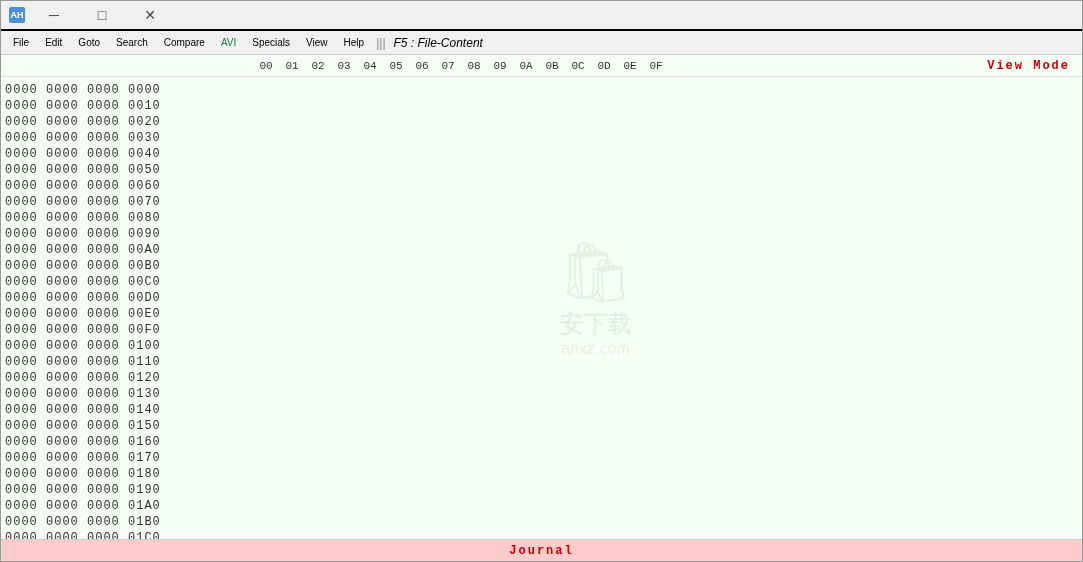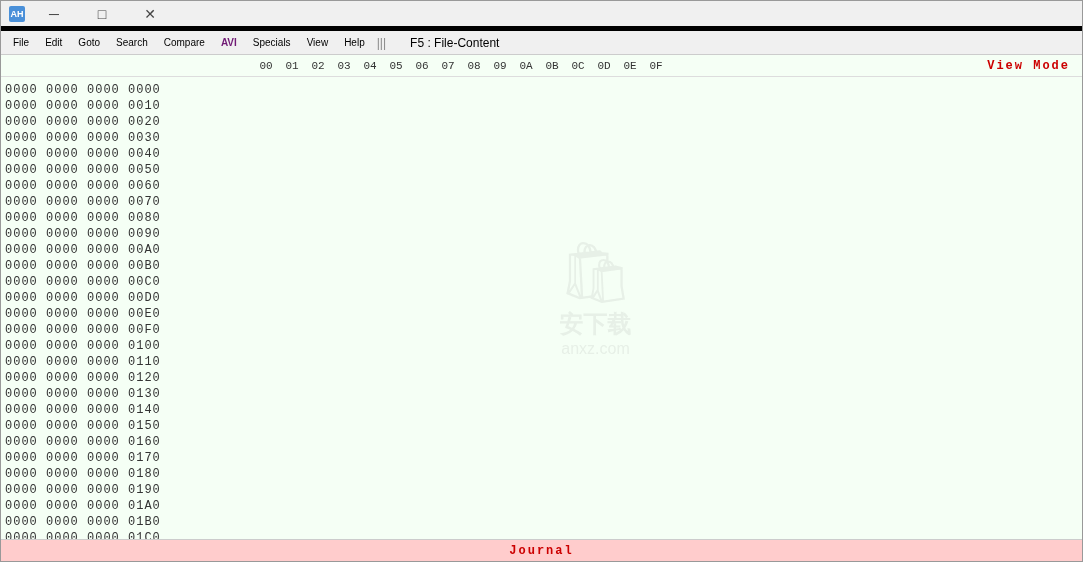--- a/index.html
+++ b/index.html
@@ -18,21 +18,21 @@
       border: 1px solid #999;
       display: flex;
       flex-direction: column;
     }
     #title-bar {
       background: #f0f0f0;
       height: 30px;
       display: flex;
       align-items: center;
       padding: 0 8px;
-      border-bottom: 5px solid #000000;
+      border-bottom: 2px solid #000000;
       user-select: none;
     }
     #title-bar-icon {
       width: 16px;
       height: 16px;
       margin-right: 6px;
       background: #4a90d9;
       border-radius: 2px;
       display: flex;
       align-items: center;
@@ -78,23 +78,24 @@
       height: 22px;
       display: flex;
       align-items: center;
     }
     .menu-separator {
       color: #888;
       padding: 0 4px;
       font-size: 12px;
     }
     .menu-f5 {
-      margin-left: 20px;
+      margin-left: 4px;
       font-size: 12px;
       color: #000;
+      font-style: italic;
     }
     #main-content {
       flex: 1;
       display: flex;
       flex-direction: column;
       background: #000000;
       overflow: hidden;
     }
     #hex-header {
       background: #f5fff5;
@@ -215,21 +216,21 @@
       <button class="win-btn close">✕</button>
     </div>
   </div>
 
   <div id="menu-bar">
     <span class="menu-item">File</span>
     <span class="menu-item">Edit</span>
     <span class="menu-item">Goto</span>
     <span class="menu-item">Search</span>
     <span class="menu-item">Compare</span>
-    <span class="menu-item" style="color:#701a75; font-weight:700;">AVI</span>
+    <span class="menu-item" style="color:#15803d; font-weight:400;">AVI</span>
     <span class="menu-item">Specials</span>
     <span class="menu-item">View</span>
     <span class="menu-item">Help</span>
     <span class="menu-separator">|||</span>
     <span class="menu-f5">F5 : File-Content</span>
   </div>
 
   <div id="main-content" style="position:relative;">
 
     <div id="watermark">

